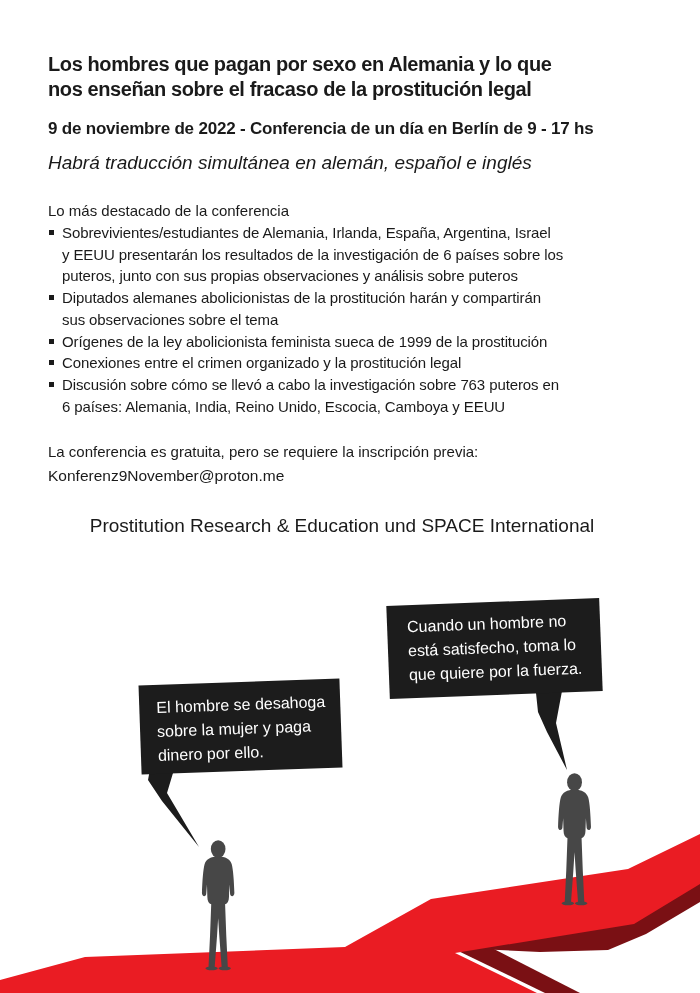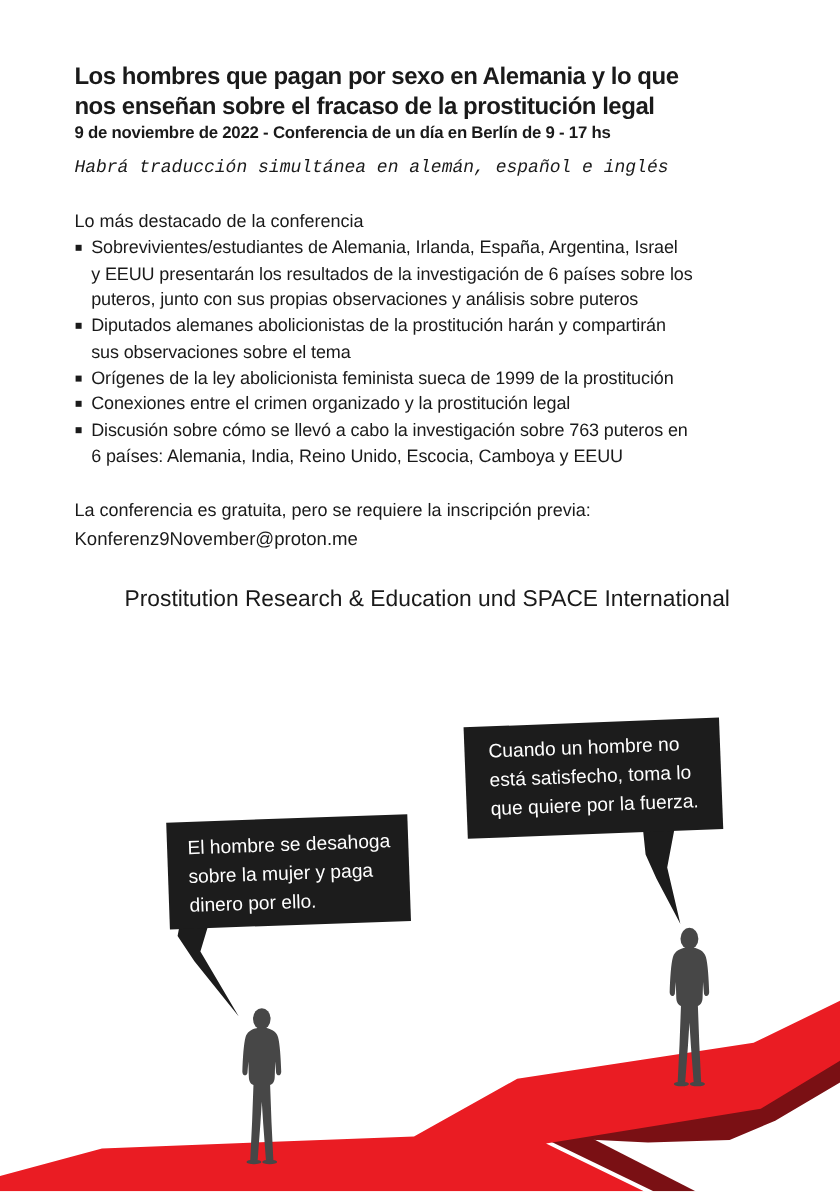--- a/index.html
+++ b/index.html
@@ -7,42 +7,42 @@
     position: relative;
     width: 700px;
     height: 993px;
     background: #ffffff;
     overflow: hidden;
     font-family: "Liberation Sans", sans-serif;
     color: #1a1a1a;
   }
   .content {
     position: absolute;
-    left: 62px;
+    left: 48px;
     top: 52px;
     width: 588px;
   }
   .title {
     margin: 0;
     font-size: 20px;
     font-weight: bold;
     line-height: 25px;
     letter-spacing: -0.4px;
     white-space: pre-line;
   }
   .date-line {
-    font-size: 14px;
+    margin-top: 17px;
+    font-size: 17px;
     font-weight: bold;
     letter-spacing: -0.2px;
   }
   .translation-note {
     margin-top: 13px;
-    font-size: 15px;
+    font-size: 19px;
     font-style: italic;
-    font-family: Liberation Mono, monospace;
   }
   .hl-heading {
     margin-top: 28px;
     font-size: 15px;
     font-weight: normal;
   }
   ul.hl-list {
     list-style: none;
     margin: 3px 0 0 14px;
     padding: 0;

